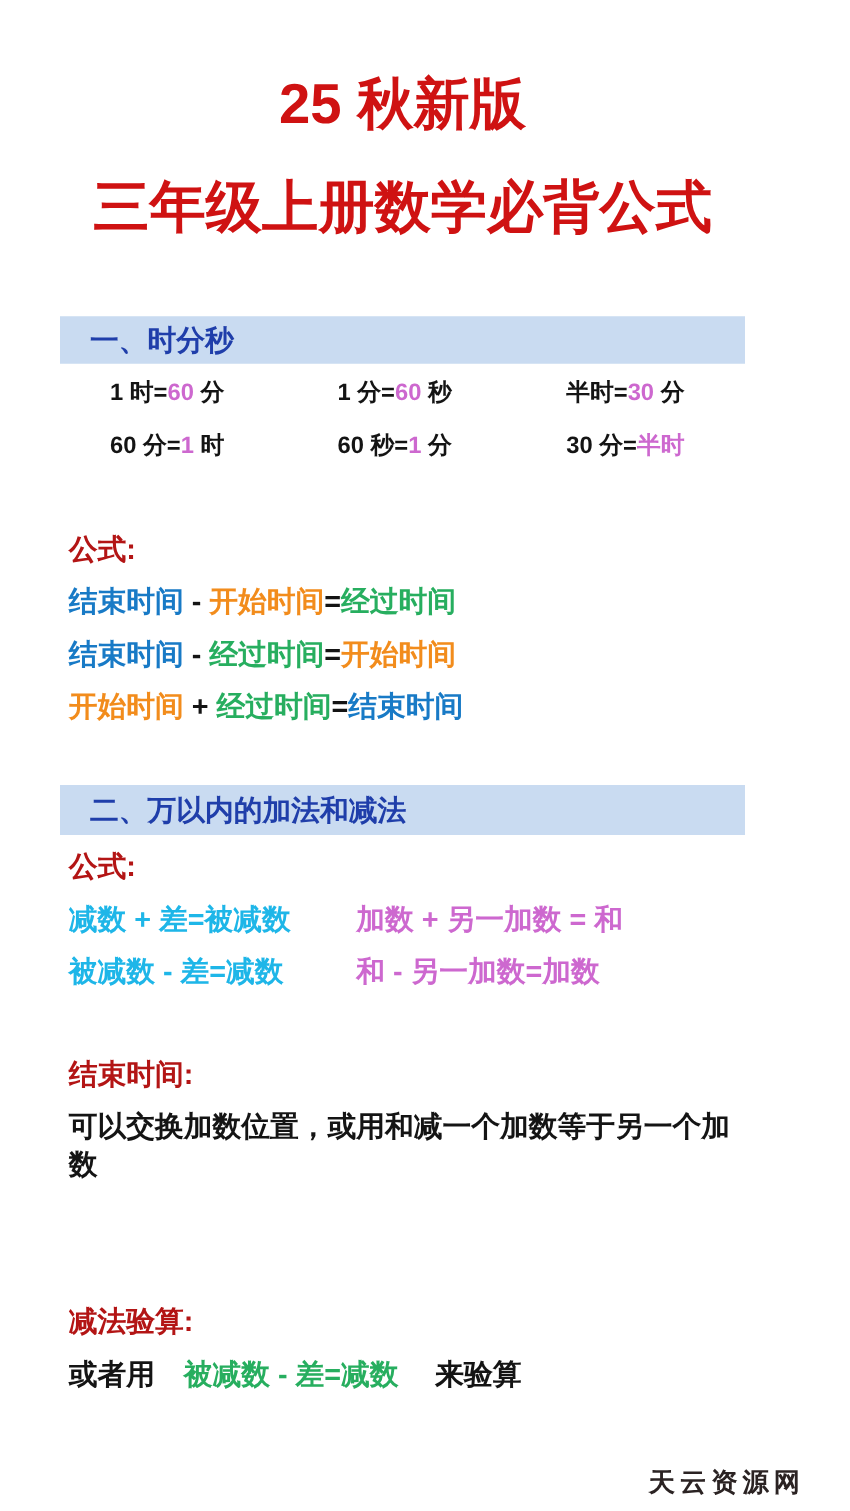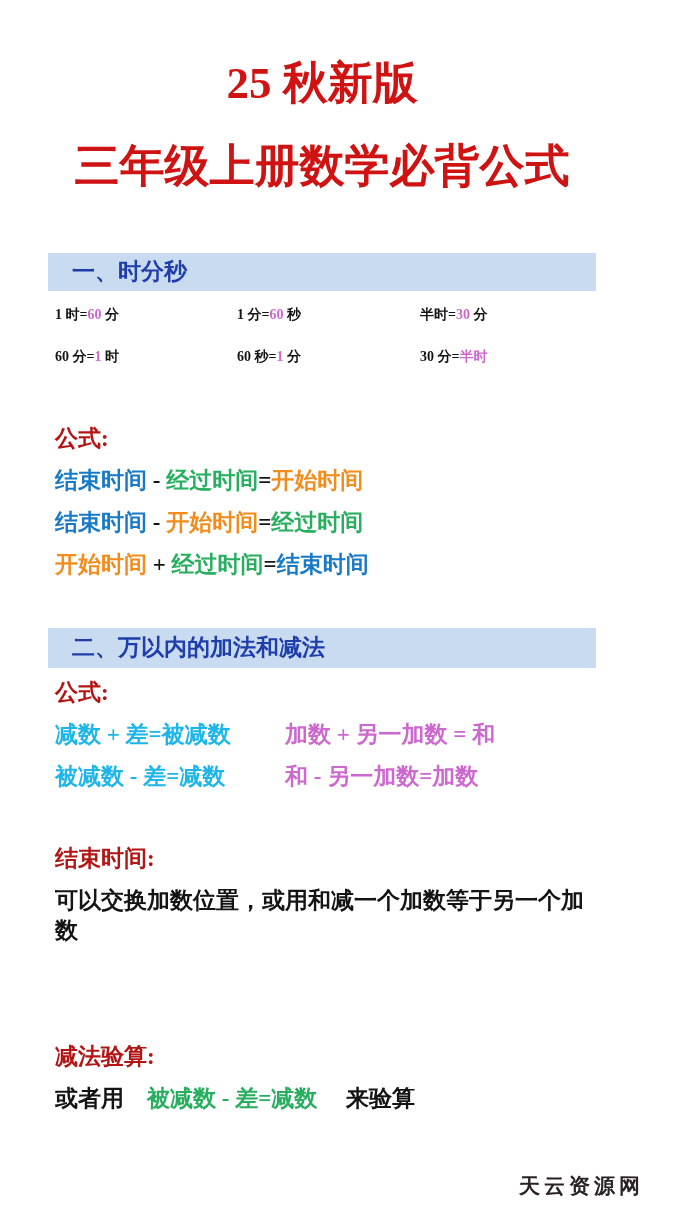--- a/index.html
+++ b/index.html
@@ -1,21 +1,21 @@
 <!DOCTYPE html>
 <html style="--title_red: #CF1212; --label_red: #B31515; --header_blue: #1F3EAA; --header_bg: #C9DBF1; --magenta: #CD68CF; --cyan: #1EB6E8; --blue: #187AC6; --orange: #F28C1C; --green: #27AE5F; --black: #141414; --watermark: #2B2323;"><head>
 <meta charset="utf-8">
 <style>
   html,body{margin:0;padding:0;background:#fff;}
   .page{
     position:relative;
     width:644px;height:1209px;
     background:#ffffff;
     overflow:hidden;
-    font-family:Liberation Serif, serif;
+    font-family:Liberation Sans, sans-serif;
     font-weight:bold;
     color:var(--black,#141414);
     box-sizing:border-box;
     padding:0 48px;
   }
   .title{
     margin:0;text-align:center;
     font-size:45px;line-height:1.12;
     color:var(--title_red,#CF1212);
     font-weight:bold;
@@ -30,21 +30,21 @@
     font-size:23px;
     padding-left:24px;
   }
   .bar.bar2{margin-top:48px;height:40px;line-height:40px;}
   .conv-grid{
     display:grid;
     grid-template-columns:182px 183px auto;
     row-gap:12px;
     margin-top:9px;
     padding-left:7px;
-    font-size:14px;line-height:30px;
+    font-size:19px;line-height:30px;margin-left:33px;
   }
   .label{
     margin-top:52px;
     padding-left:7px;
     color:var(--label_red,#B31515);
     font-size:23px;line-height:30px;
   }
   .label.tight{margin-top:10px;}
   .label.wide{margin-top:96px;}
   .formula{
@@ -89,22 +89,22 @@
     <div><span style="color: var(--black);">1 时=</span><span style="color: var(--magenta);">60</span><span style="color: var(--black);"> 分</span></div>
     <div><span style="color: var(--black);">1 分=</span><span style="color: var(--magenta);">60</span><span style="color: var(--black);"> 秒</span></div>
     <div><span style="color: var(--black);">半时=</span><span style="color: var(--magenta);">30</span><span style="color: var(--black);"> 分</span></div>
     <div><span style="color: var(--black);">60 分=</span><span style="color: var(--magenta);">1</span><span style="color: var(--black);"> 时</span></div>
     <div><span style="color: var(--black);">60 秒=</span><span style="color: var(--magenta);">1</span><span style="color: var(--black);"> 分</span></div>
     <div><span style="color: var(--black);">30 分=</span><span style="color: var(--magenta);">半时</span></div>
   </div>
 
   <div class="label">公式:</div>
 
+  <div class="formula"><span style="color: var(--blue);">结束时间</span><span style="color: var(--black);"> - </span><span style="color: var(--orange);">开始时间</span><span style="color: var(--black);">=</span><span style="color: var(--green);">经过时间</span></div>
   <div class="formula"><span style="color: var(--blue);">结束时间</span><span style="color: var(--black);"> - </span><span style="color: var(--green);">经过时间</span><span style="color: var(--black);">=</span><span style="color: var(--orange);">开始时间</span></div>
-  <div class="formula"><span style="color: var(--blue);">结束时间</span><span style="color: var(--black);"> - </span><span style="color: var(--orange);">开始时间</span><span style="color: var(--black);">=</span><span style="color: var(--green);">经过时间</span></div>
   <div class="formula"><span style="color: var(--orange);">开始时间</span><span style="color: var(--black);"> + </span><span style="color: var(--green);">经过时间</span><span style="color: var(--black);">=</span><span style="color: var(--blue);">结束时间</span></div>
 
   <div class="bar bar2">二、万以内的加法和减法</div>
 
   <div class="label tight">公式:</div>
 
   <div class="frow">
     <div><span style="color: var(--cyan);">减数 + 差=被减数</span></div>
     <div><span style="color: var(--magenta);">加数 + 另一加数 = 和</span></div>
   </div>

